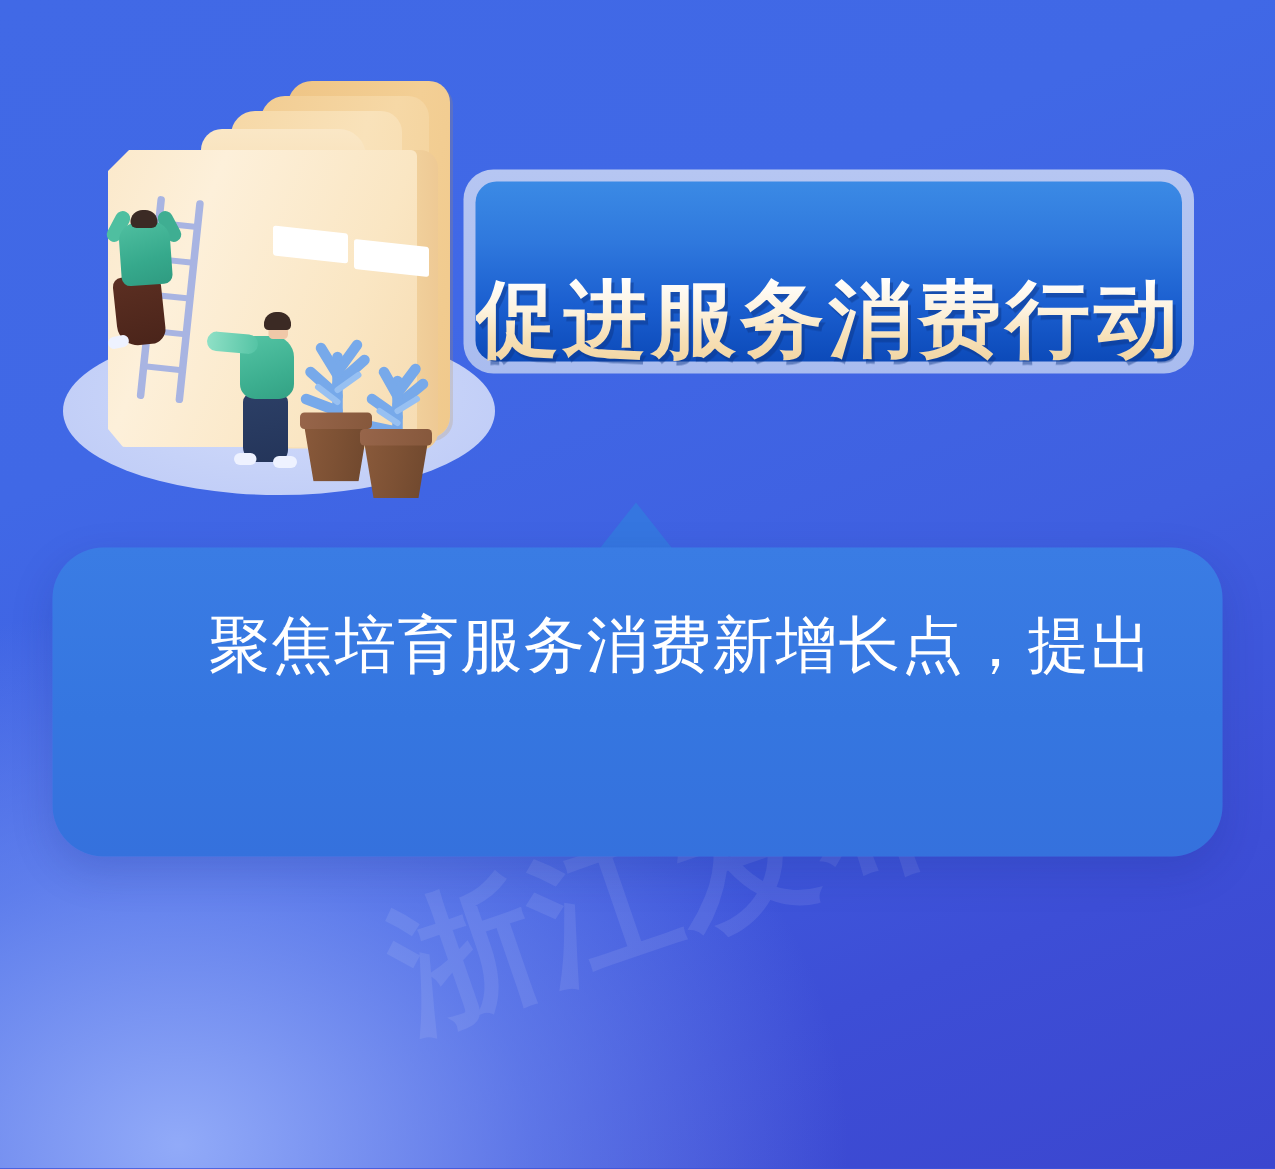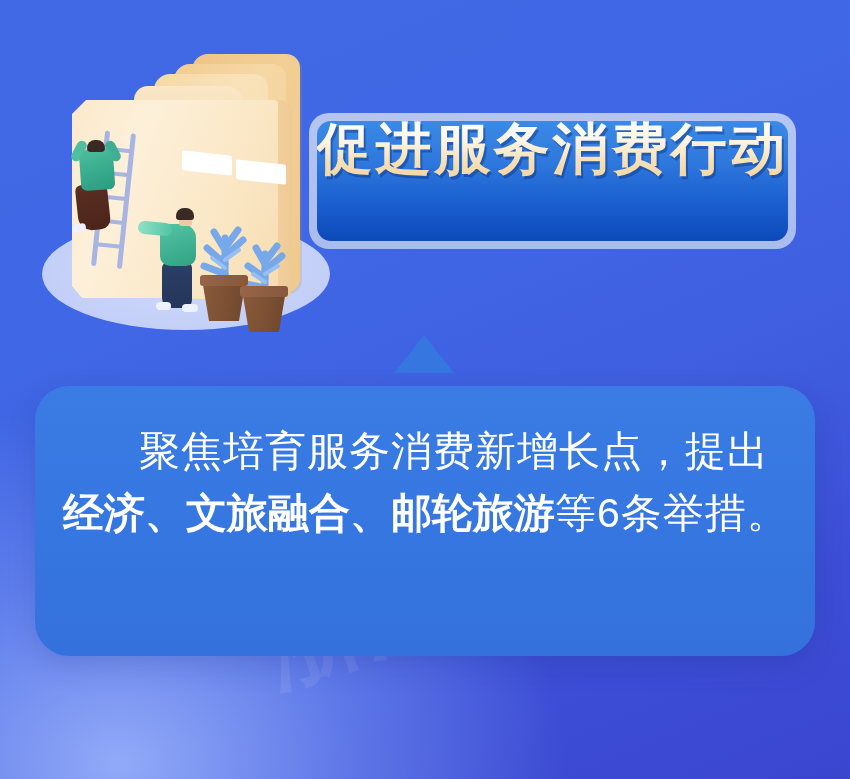--- a/index.html
+++ b/index.html
@@ -213,21 +213,21 @@
     height: 136px;
     background: linear-gradient(180deg, #b6c6f2 0%, #a9bcef 100%);
     border-radius: 20px;
   }
   .banner-inner {
     position: absolute;
     left: 8px; top: 8px; right: 8px; bottom: 8px;
     background: linear-gradient(180deg, #3b8ae5 0%, #2f78dd 34%, #1b5fd0 68%, #0c4ab9 100%);
     border-radius: 14px;
     display: flex;
-    align-items: flex-start;
+    align-items: flex-end;
     justify-content: center;
   }
   .banner-title {
     font-family: "Liberation Sans", "DejaVu Sans", sans-serif;
     font-size: 56px;
     font-weight: 700;
     letter-spacing: 3px;
     background: linear-gradient(180deg, #ffffff 0%, #fdf3e0 38%, #f7e0b6 72%, #f2d6a4 100%);
     -webkit-background-clip: text;
     background-clip: text;
@@ -244,23 +244,23 @@
     left: 394px;
     top: 335px;
     width: 0; height: 0;
     border-left: 30px solid transparent;
     border-right: 30px solid transparent;
     border-bottom: 38px solid #3576e0;
   }
   .card {
     position: absolute;
     left: 35px;
-    top: 386px;
+    top: 365px;
     width: 780px;
-    height: 270px;
+    height: 206px;
     background: linear-gradient(180deg, #3a7ce4 0%, #3576e0 55%, #3571dd 100%);
     border-radius: 34px;
     box-shadow: 0 10px 28px rgba(20,40,120,0.18);
   }
   .card-body {
     position: absolute;
     left: 28px;
     right: 28px;
     top: 34px;
     color: #ffffff;
@@ -361,17 +361,16 @@
   <div class="banner-outer">
     <div class="banner-inner">
       <div class="banner-title">促进服务消费行动</div>
     </div>
   </div>
 
   <div class="card-pointer"></div>
   <div class="card">
     <div class="card-body">
       <div class="line l1">聚焦培育服务消费新增长点，提出</div>
-      <div class="line l3"><span>经济、文旅融合、邮轮旅游</span><span class="thin">等6条举措。</span></div>
     </div>
   </div>
 
 </div>
 
 </body></html>

